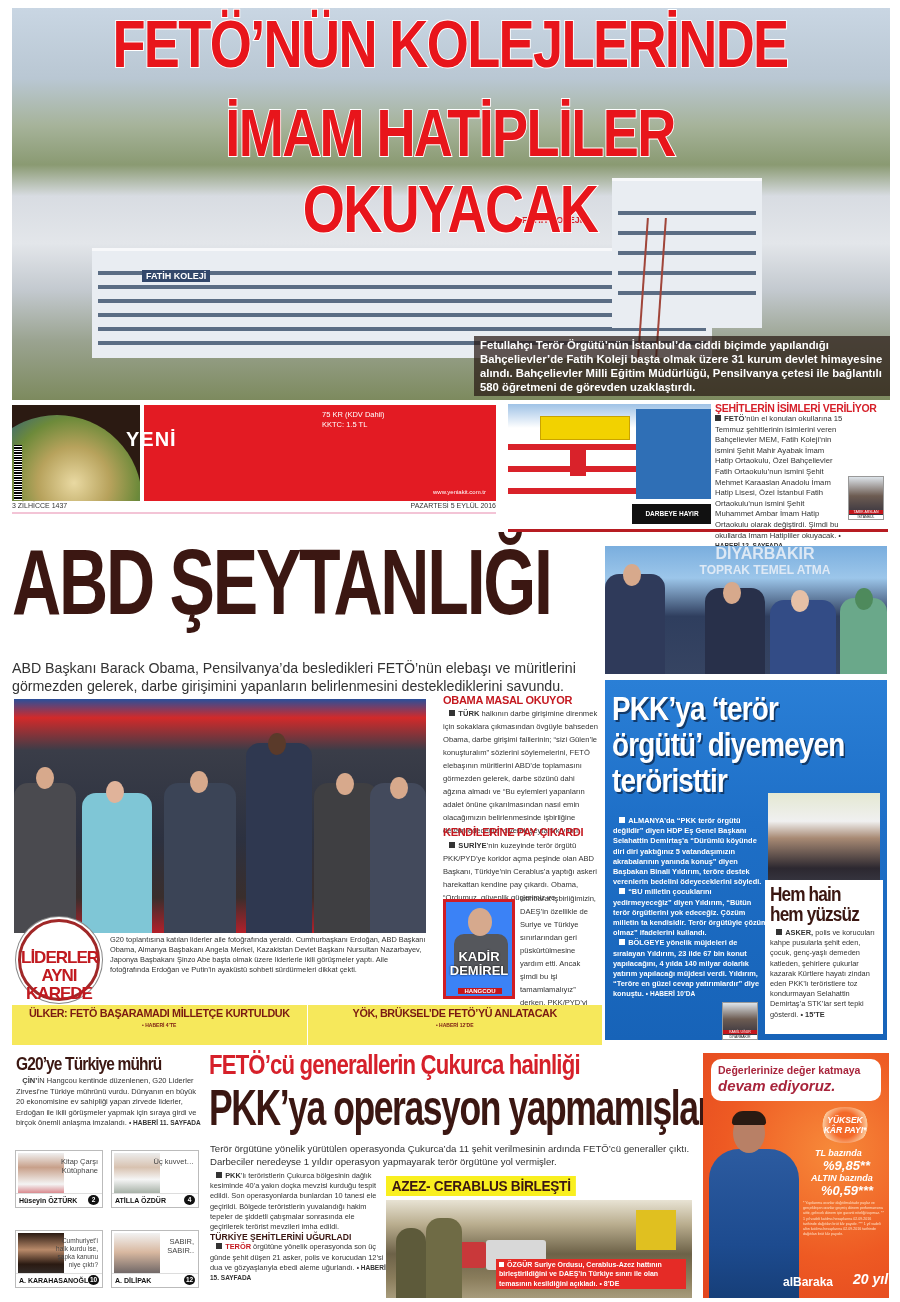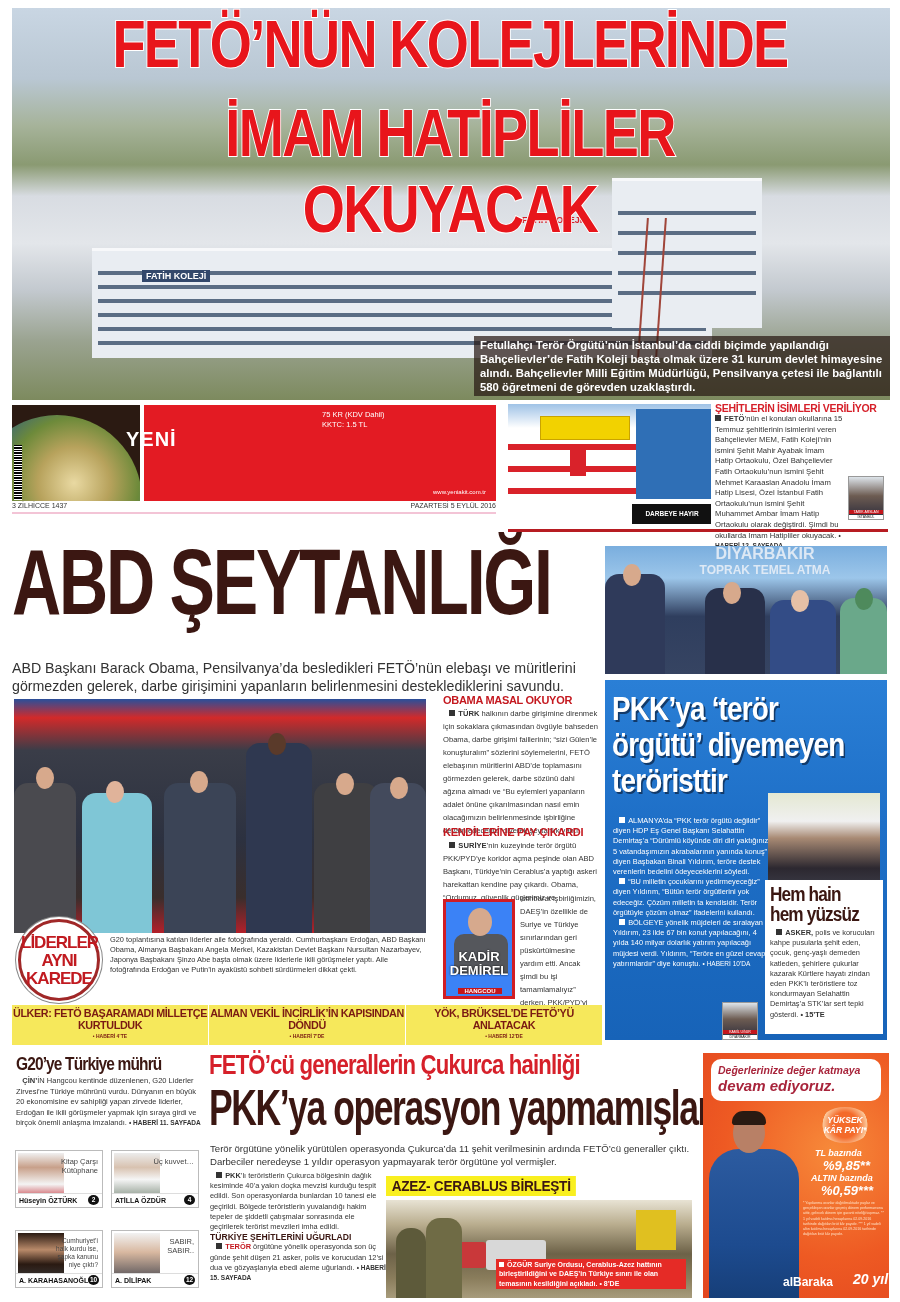--- a/index.html
+++ b/index.html
@@ -36,21 +36,21 @@
 .byline-tag{position:absolute;left:0;bottom:5px;width:100%;background:#c4161c;color:#fff;font-size:3.5px;text-align:center}
 .byline-loc{position:absolute;left:0;bottom:0;width:100%;background:#fff;color:#111;font-size:3.5px;text-align:center}
 .redrule{left:508px;top:529px;width:380px;height:3px;background:#b71c22}
 
 .abd{left:12px;top:530px;color:#3b1712;font-weight:bold;font-size:92px;letter-spacing:-3px;transform:scaleX(.74);transform-origin:left top;white-space:nowrap;font-family:"Liberation Sans",sans-serif}
 .abd-deck{left:12px;top:659px;width:590px;font-size:14.2px;line-height:18px;color:#333}
 
 #g20{left:14px;top:699px;width:412px;height:234px;background:linear-gradient(180deg,#2a4f9a 0%,#d22a2a 8%,#3a3d48 22%,#2c3140 60%,#3a2e2c 85%,#b3202a 100%);overflow:hidden}
 .person{position:absolute;bottom:0;border-radius:14px 14px 0 0}
 .head{position:absolute;width:18px;height:22px;border-radius:50%;background:#d7a98c}
-.lider{left:18px;top:919px;width:82px;height:82px;border-radius:50%;background:#fff;border:3px solid #a02828;box-shadow:0 0 0 2px #fff,0 0 0 3px #888;text-align:center;color:#c11a20;font-weight:bold;font-size:17px;line-height:18px;padding-top:12px;letter-spacing:-1px}
+.lider{left:18px;top:919px;width:82px;height:82px;border-radius:50%;background:#fff;border:3px solid #a02828;box-shadow:0 0 0 2px #fff,0 0 0 3px #888;text-align:center;color:#c11a20;font-weight:bold;font-size:17px;line-height:18px;padding-top:27px;letter-spacing:-1px}
 .g20-cap{left:110px;top:935px;width:318px;font-size:7.4px;line-height:10px;color:#333}
 
 .sub-red{color:#c4181f;font-weight:bold;font-size:11px;letter-spacing:-.3px;white-space:nowrap}
 .col-text{font-size:7.6px;line-height:13px;color:#333}
 .bul{display:inline-block;width:6px;height:6px;background:#333;margin-right:3px;vertical-align:0}
 .kadir{left:443px;top:899px;width:72px;height:100px;background:#3b82f6;border:3px solid #d11d24;overflow:hidden}
 .kadir .face{position:absolute;left:22px;top:6px;width:24px;height:28px;border-radius:50%;background:#d6a98d}
 .kadir .suit{position:absolute;left:8px;top:32px;width:54px;height:40px;background:#55575c;border-radius:10px 10px 0 0}
 .kadir .name{position:absolute;left:0;top:48px;width:100%;color:#fff;font-weight:bold;font-size:13px;line-height:14px;text-align:center;text-shadow:0 0 2px #000}
 .kadir .tag{position:absolute;left:12px;bottom:2px;width:44px;background:#c4161c;color:#fff;font-size:6px;text-align:center;font-weight:bold}
@@ -58,21 +58,21 @@
 .ybar{left:12px;top:1005px;width:590px;height:40px;background:#f6e85b;display:flex}
 .ybox{flex:1;text-align:center;border-right:1px solid #fff;padding-top:3px}
 .ybox:last-child{border-right:none}
 .ybox .h{color:#7a1a12;font-weight:bold;font-size:10.8px;line-height:11.5px;letter-spacing:-.4px}
 .ybox .s{color:#7a1a12;font-size:5px;font-weight:bold;margin-top:2px}
 
 #diyar{left:605px;top:546px;width:282px;height:128px;background:linear-gradient(180deg,#7aaede 0%,#9cc6ea 25%,#2f3e5e 55%,#364462 100%);overflow:hidden}
 #diyar .bannertxt{position:absolute;left:60px;top:0;color:#e7eef7;font-weight:bold;font-size:16px;line-height:16px;text-align:center;width:200px;opacity:.9}
 .pkk-box{left:605px;top:680px;width:282px;height:360px;background:linear-gradient(180deg,#2a7fd6 0%,#1e6fc7 40%,#1763b8 100%)}
 .pkk-head{left:612px;top:690px;color:#fff;font-weight:bold;font-size:34px;line-height:36px;letter-spacing:-1px;transform:scaleX(.82);transform-origin:left top;white-space:nowrap;text-shadow:2px 2px 0 #123a6a}
-.pkk-body{left:613px;top:816px;width:157px;color:#fff;font-weight:normal;font-size:7.4px;line-height:10.2px}
+.pkk-body{left:613px;top:816px;width:157px;color:#fff;font-weight:bold;font-size:7.4px;line-height:10.2px}
 .demirtas{left:768px;top:793px;width:112px;height:94px;background:linear-gradient(180deg,#e4e8d2 0%,#f0f0f0 30%,#a88a74 48%,#2c2830 80%,#3a3a45 100%)}
 .hem-box{left:765px;top:880px;width:118px;height:154px;background:#fff}
 .hem-title{left:770px;top:884px;color:#3b1712;font-weight:bold;font-size:20px;line-height:20px;letter-spacing:-1px;transform:scaleX(.86);transform-origin:left top;white-space:nowrap}
 .hem-body{left:770px;top:928px;width:112px;font-size:7.4px;line-height:10.2px;color:#333}
 
 .g20-title{left:16px;top:1054px;color:#3b1712;font-weight:bold;font-size:18px;letter-spacing:-1px;transform:scaleX(.86);transform-origin:left top;white-space:nowrap}
 .g20-body{left:16px;top:1076px;width:190px;font-size:7.5px;line-height:10.5px;color:#333}
 .colbox{position:absolute;width:88px;height:58px;border:1px solid #bbb;background:#fff;overflow:hidden}
 .colbox .ph{position:absolute;left:2px;top:2px;width:46px;height:48px}
 .colbox .quote{position:absolute;right:4px;top:6px;width:44px;text-align:right;font-size:7.5px;line-height:9px;color:#444}
@@ -83,21 +83,21 @@
 .pkk-op{left:209px;top:1079px;color:#3b1712;font-weight:bold;font-size:50px;letter-spacing:-2px;transform:scaleX(.71);transform-origin:left top;white-space:nowrap}
 .pkk-deck{left:210px;top:1143px;width:486px;font-size:9.6px;line-height:12.5px;color:#333}
 .pkkop-body{left:210px;top:1171px;width:178px;font-size:7.4px;line-height:10.2px;color:#333}
 .turk-sub{color:#3b1712;font-weight:bold;font-size:8.6px}
 .azez-label{left:386px;top:1176px;background:#f9ef1f;color:#3b1712;font-weight:bold;font-size:14.5px;padding:2px 6px;letter-spacing:-.3px;transform:scaleX(.94);transform-origin:left top;white-space:nowrap}
 #azez-photo{left:386px;top:1200px;width:306px;height:98px;background:linear-gradient(180deg,#e8e3d4 0%,#b9ad8e 25%,#6d6248 55%,#8a7d5c 80%,#a89c7c 100%);overflow:hidden}
 .azez-cap{left:496px;top:1259px;width:190px;background:#e52b26;color:#fff;font-weight:bold;font-size:7px;line-height:9.4px;padding:1px 3px}
 
 #ad{left:703px;top:1053px;width:186px;height:245px;background:radial-gradient(circle at 70% 40%,#f78a3a 0%,#ee5a23 55%,#e2451f 100%);overflow:hidden}
 .ad-bubble{position:absolute;left:8px;top:6px;width:170px;height:42px;background:#fff;border-radius:10px;padding:5px 7px}
-.ad-l1{color:#a8243b;font-size:10.5px;font-style:italic;font-weight:bold}
+.ad-l1{color:#a8243b;font-size:10.5px;font-weight:bold}
 .ad-l2{color:#a8243b;font-size:15px;font-style:italic;font-weight:bold;margin-top:1px}
 .ad-man{position:absolute;left:6px;top:60px;width:90px;height:190px}
 .ad-man .hd{position:absolute;left:24px;top:0;width:32px;height:40px;border-radius:50%;background:#b88066}
 .ad-man .hair{position:absolute;left:23px;top:-2px;width:34px;height:14px;border-radius:16px 16px 4px 4px;background:#2a1a12}
 .ad-man .body{position:absolute;left:0;top:36px;width:90px;height:160px;background:linear-gradient(180deg,#2c5ba0 0%,#1d4b8f 60%,#153c74 100%);border-radius:30px 30px 0 0}
 .ad-badge{position:absolute;left:116px;top:54px;width:52px;height:36px;border-radius:50%;background:radial-gradient(circle,#f46a2a 40%,#fbc99c 70%,transparent 72%);color:#fff;font-weight:bold;font-style:italic;font-size:8.5px;text-align:center;line-height:10px;padding-top:8px}
 .ad-rate{position:absolute;left:112px;color:#fff;font-weight:bold;font-style:italic}
 .ad-fine{position:absolute;left:100px;top:140px;width:82px;color:#ffe2c6;font-size:3.6px;line-height:5.2px}
 .ad-logo{position:absolute;left:80px;top:222px;color:#fff;font-weight:bold;font-size:12px}
 .ad-30{position:absolute;left:150px;top:218px;color:#fff;font-weight:bold;font-style:italic;font-size:14px}
@@ -209,24 +209,20 @@
     </div>
   <div class="tag">HANGCOU</div>
 </div>
 
 <div class="abs ybar">
   <div class="ybox">
       <div class="h">ÜLKER: FETÖ BAŞARAMADI MİLLETÇE KURTULDUK</div>
       <div class="s">• HABERİ 4’TE</div>
     </div>
   <div class="ybox">
-      <div class="h">ALMAN VEKİL İNCİRLİK’İN KAPISINDAN DÖNDÜ</div>
-      <div class="s">• HABERİ 7’DE</div>
-    </div>
-  <div class="ybox">
       <div class="h">YÖK, BRÜKSEL’DE FETÖ’YÜ ANLATACAK</div>
       <div class="s">• HABERİ 12’DE</div>
     </div>
 </div>
 
 <div id="diyar" class="abs">
   <div class="bannertxt">
     <div>DİYARBAKIR</div>
     <div style="font-size:12px">TOPRAK TEMEL ATMA</div>
   </div>

